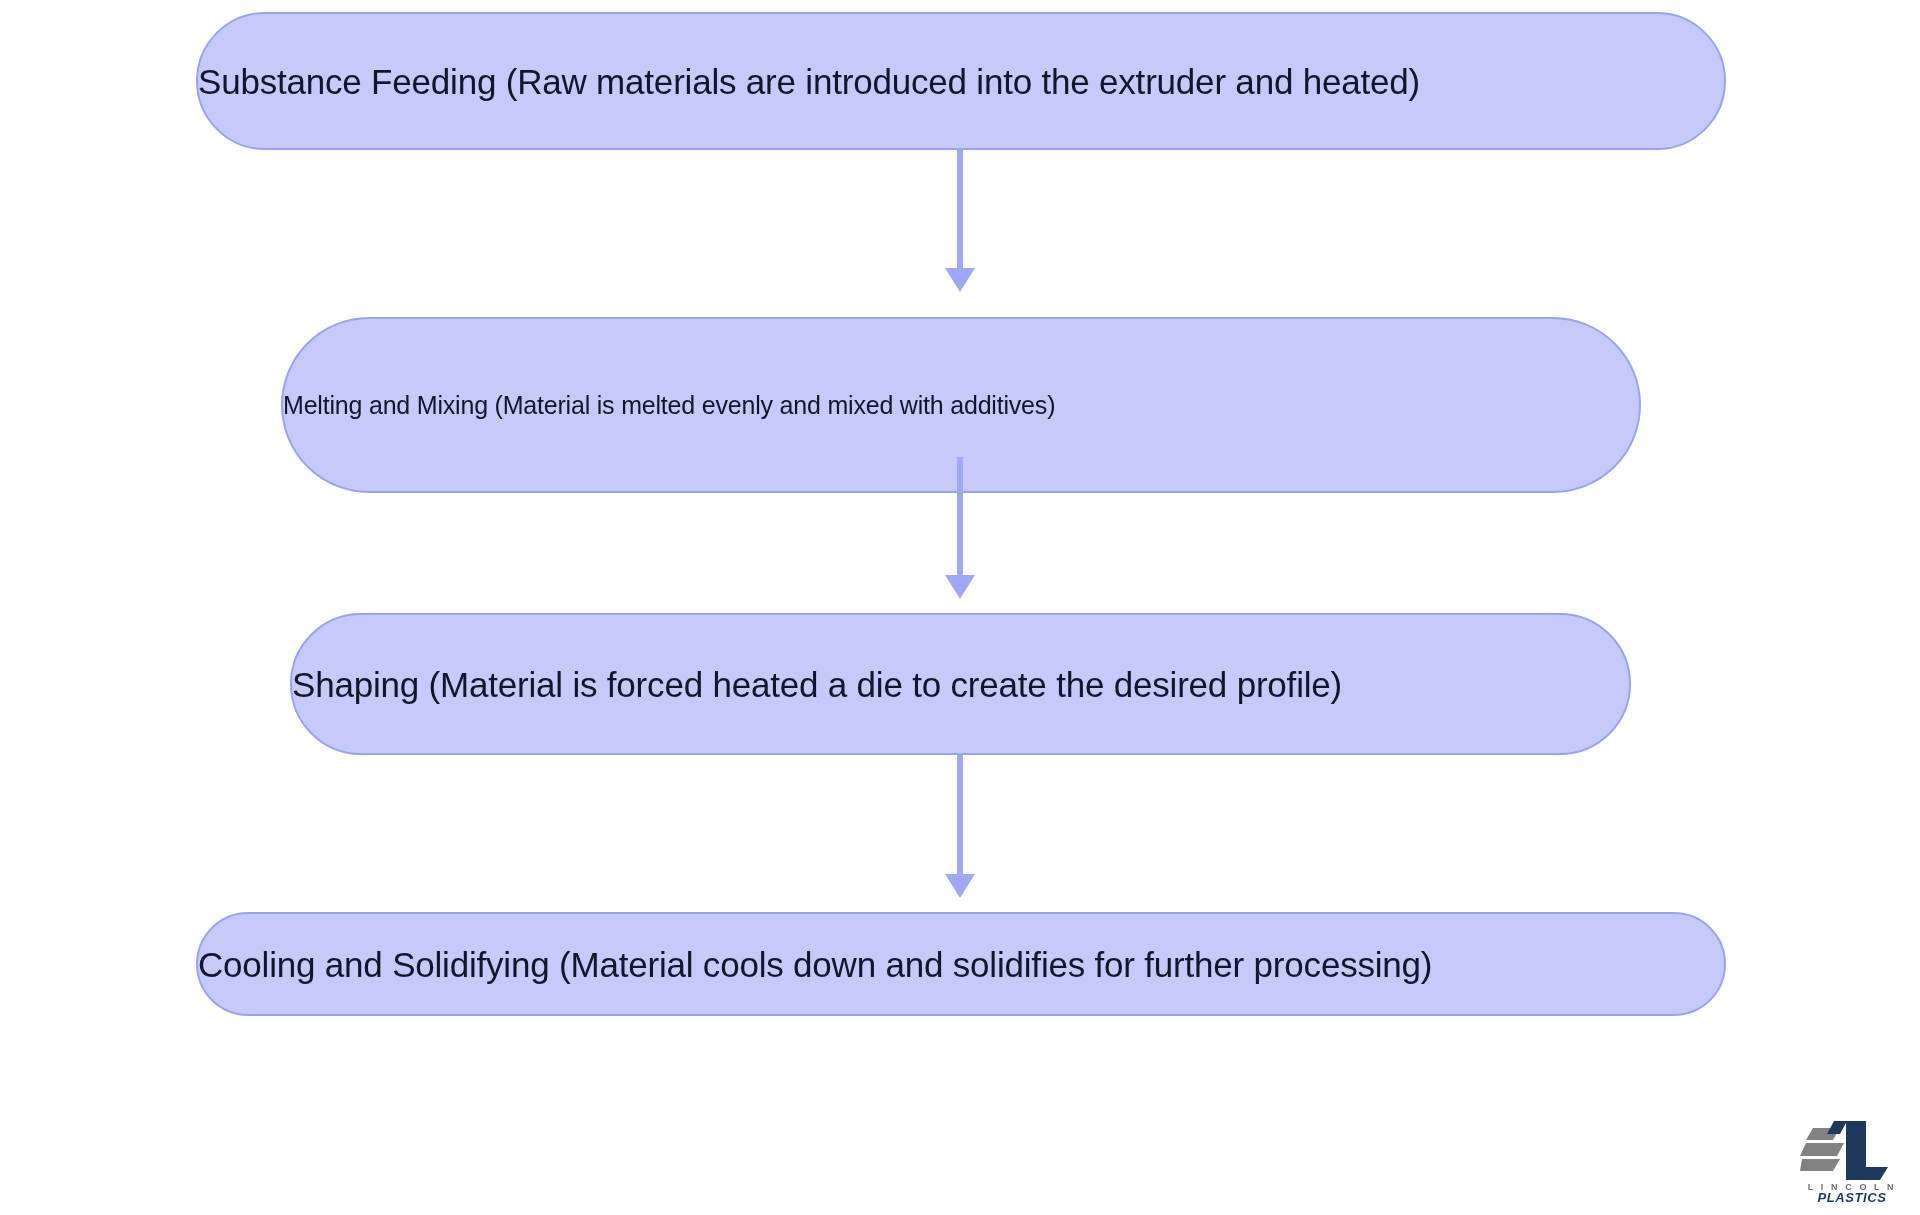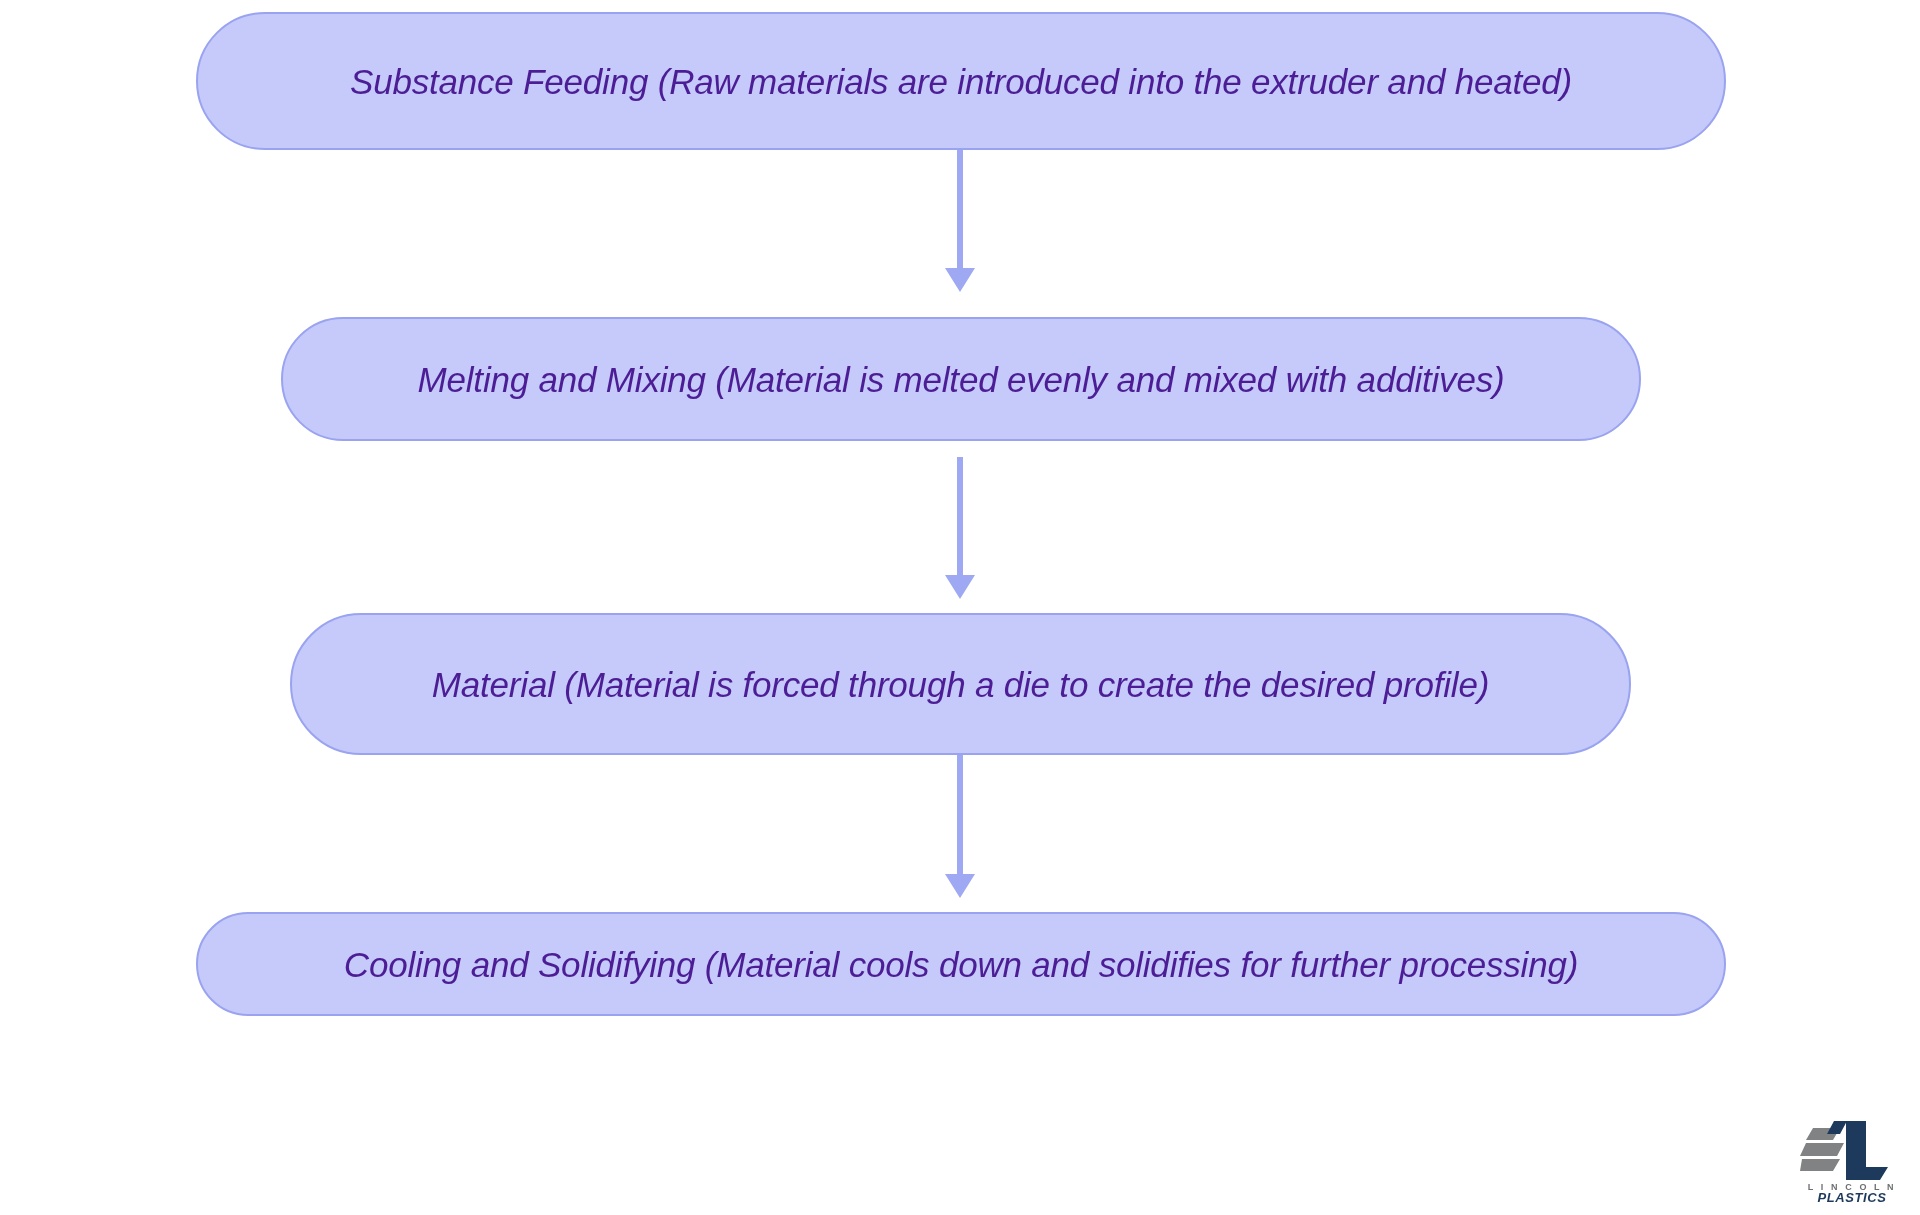--- a/index.html
+++ b/index.html
@@ -24,48 +24,47 @@
   }
 
   .node {
     position: absolute;
     box-sizing: border-box;
     background: #c5cafa;
     border: 2px solid #9aa3f0;
     border-radius: 90px;
     display: flex;
     align-items: center;
-    justify-content: center;
-    color: #4c1d95;
+    justify-content: flex-start;
+    color: #0f172a;
     font-family: "Liberation Sans", sans-serif;
     font-weight: 400;
     letter-spacing: -0.2px;
     white-space: nowrap;
-    font-style: italic;
   }
 
   .node-label {
     display: block;
     line-height: 1;
   }
 
   
   #node-0 {
     left: 196px;
     top: 12px;
     width: 1530px;
     height: 138px;
     font-size: 35px;
   }
   #node-1 {
     left: 281px;
     top: 317px;
     width: 1360px;
-    height: 124px;
-    font-size: 35px;
+    height: 176px;
+    font-size: 25px;
   }
   #node-2 {
     left: 290px;
     top: 613px;
     width: 1341px;
     height: 142px;
     font-size: 35px;
   }
   #node-3 {
     left: 196px;
@@ -119,21 +118,21 @@
 
   <div class="connector" id="connector-0"></div>
 
   <div class="node" id="node-1">
     <span class="node-label">Melting and Mixing (Material is melted evenly and mixed with additives)</span>
   </div>
 
   <div class="connector" id="connector-1"></div>
 
   <div class="node" id="node-2">
-    <span class="node-label">Material (Material is forced through a die to create the desired profile)</span>
+    <span class="node-label">Shaping (Material is forced heated a die to create the desired profile)</span>
   </div>
 
   <div class="connector" id="connector-2"></div>
 
   <div class="node" id="node-3">
     <span class="node-label">Cooling and Solidifying (Material cools down and solidifies for further processing)</span>
   </div>
 
   <div id="logo">
     <svg width="104" height="92" viewBox="0 0 104 92" xmlns="http://www.w3.org/2000/svg">

